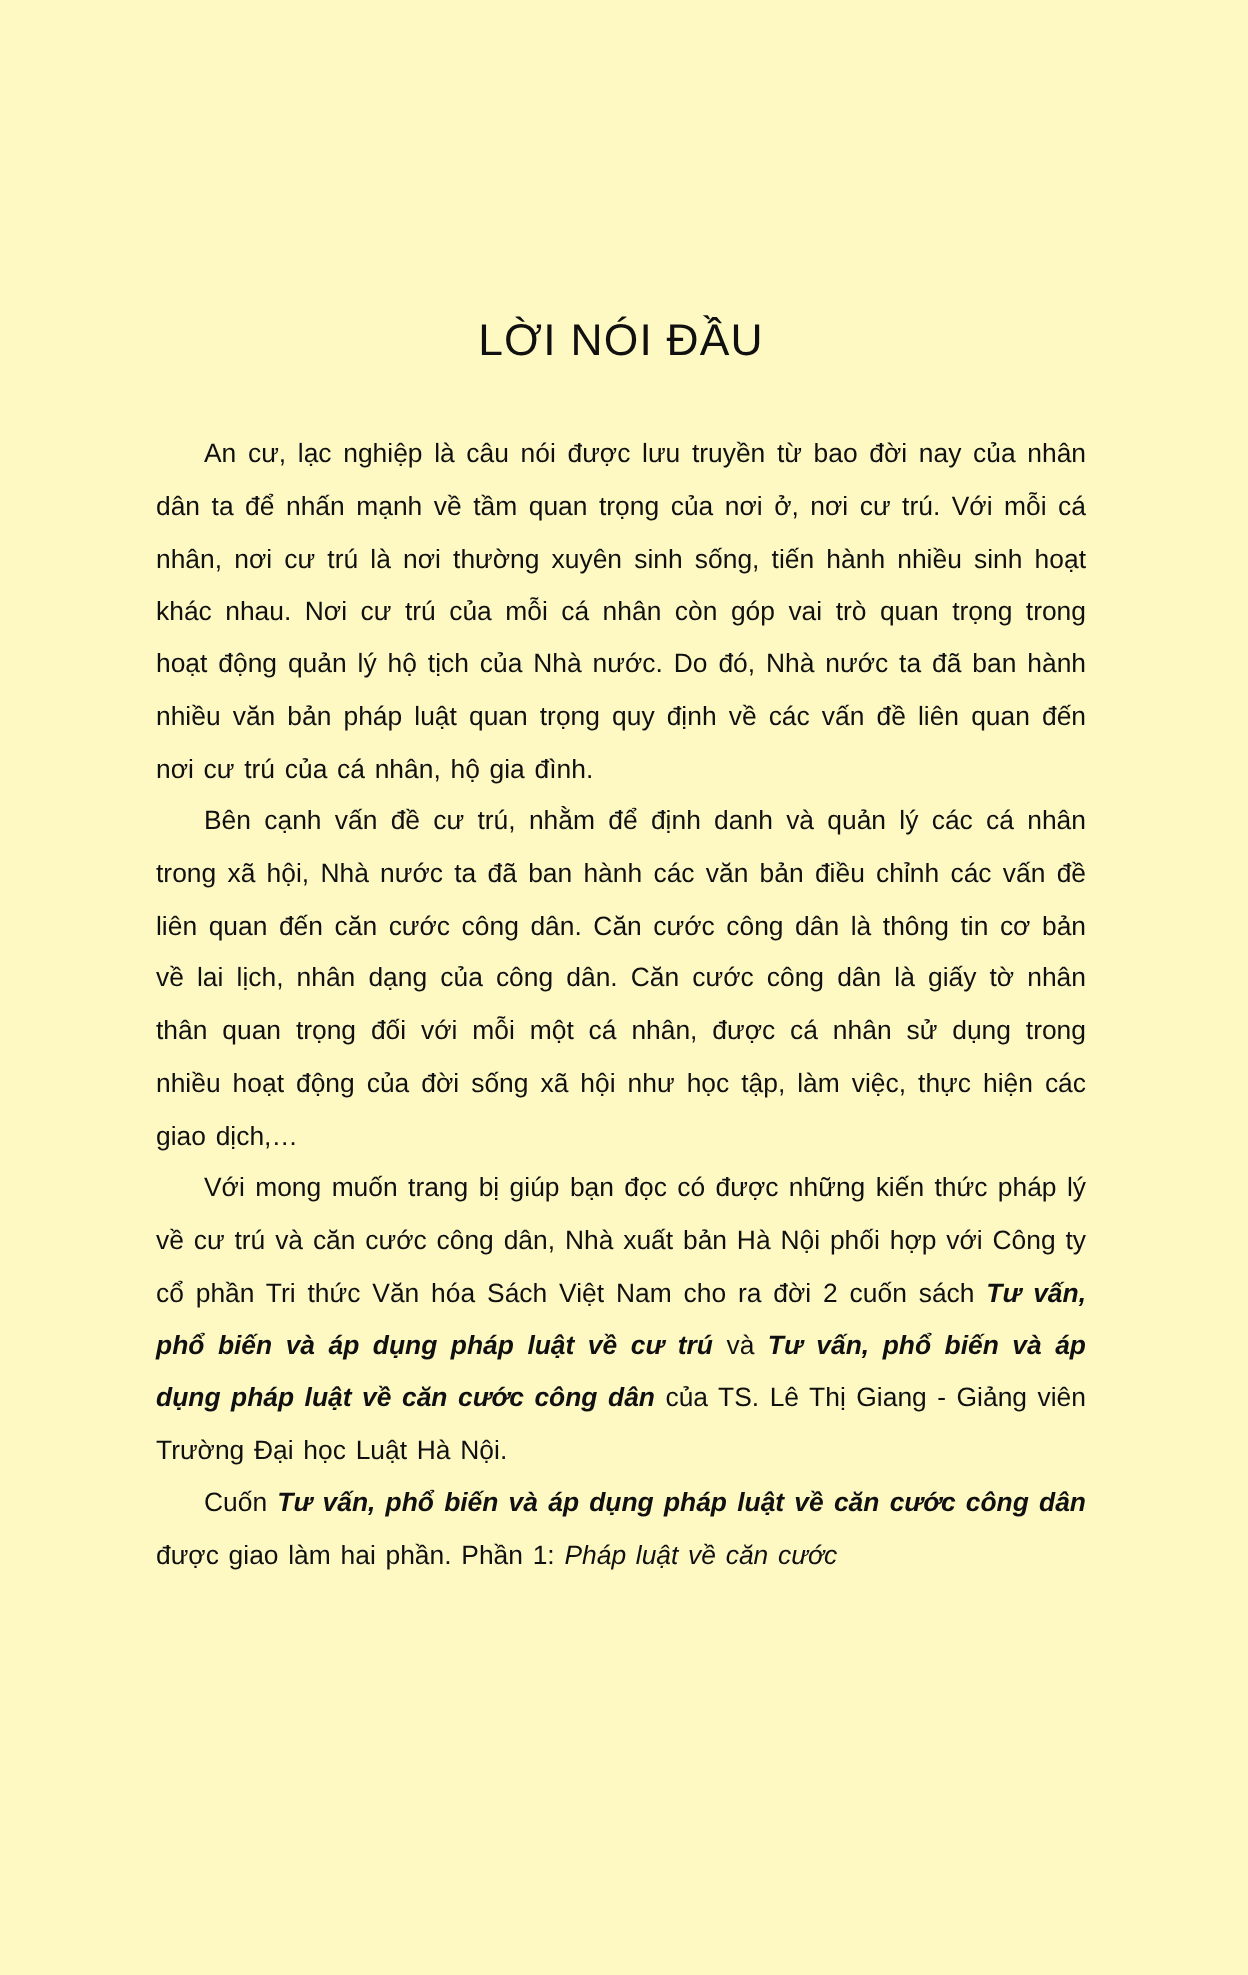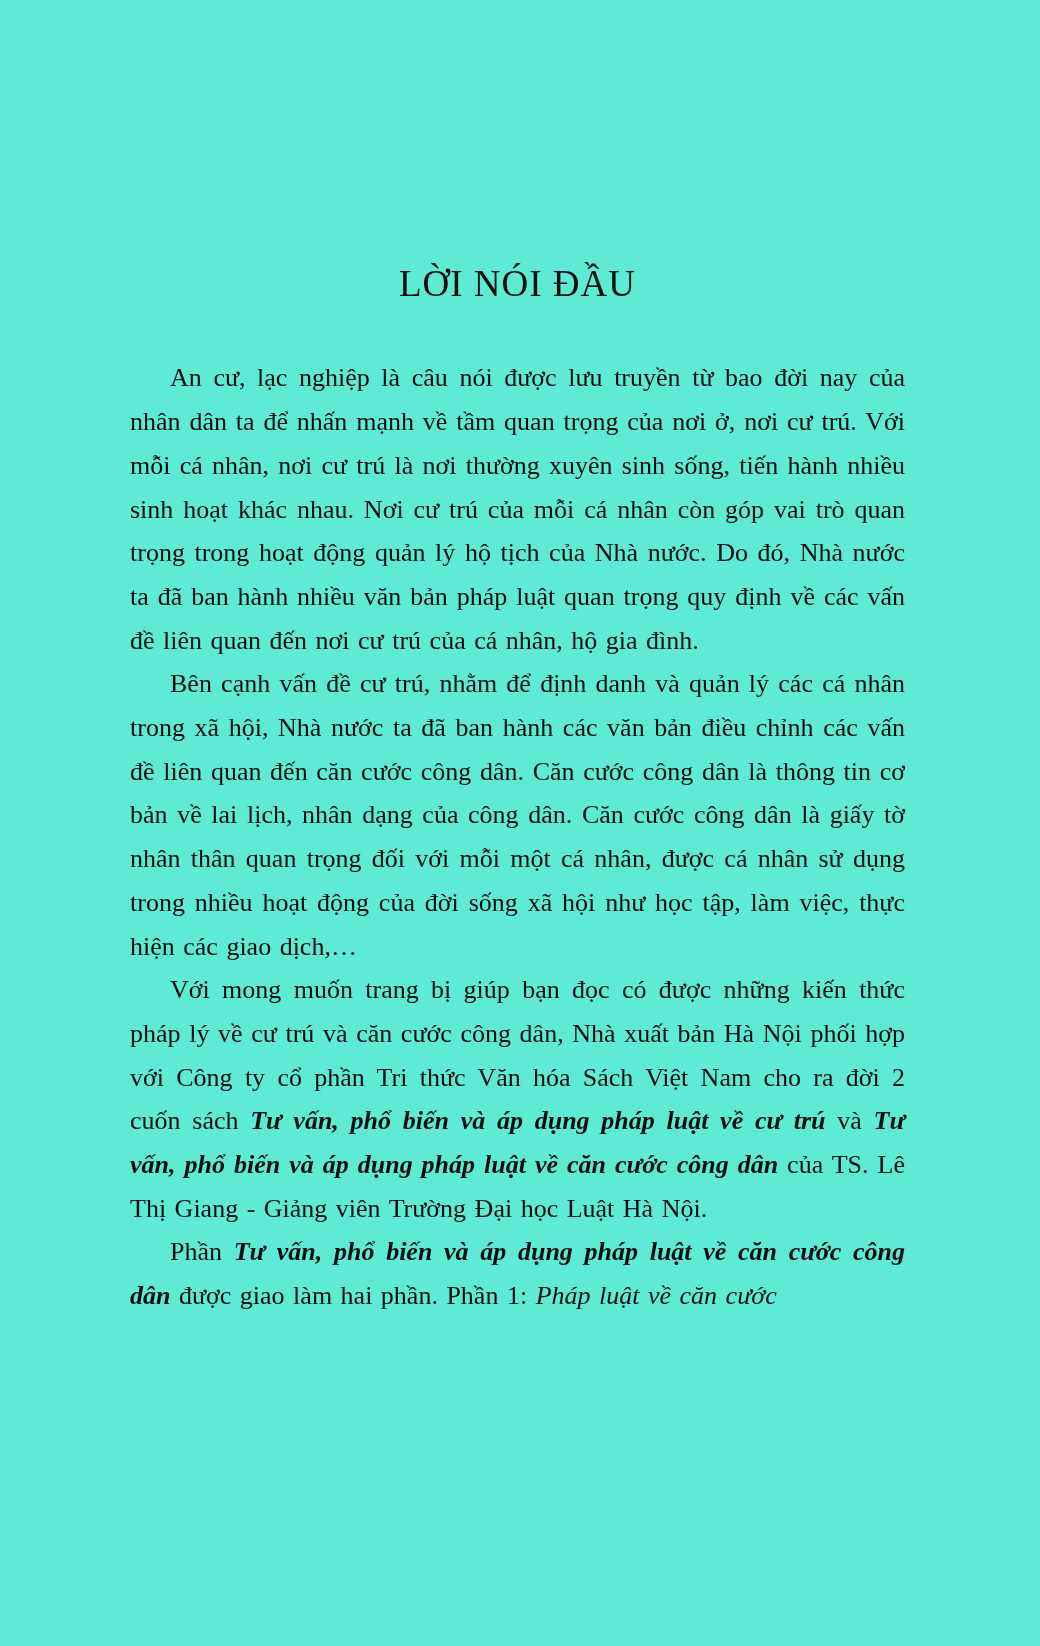--- a/index.html
+++ b/index.html
@@ -4,38 +4,38 @@
 <style>
   html, body {
     margin: 0;
     padding: 0;
     background: #ffffff;
   }
   .page {
     position: relative;
     width: 1040px;
     height: 1646px;
-    background: #5eead4;
+    background: #fef9c3;
     box-sizing: border-box;
     padding: 262px 135px 0 130px;
-    font-family: Liberation Serif, serif;
+    font-family: Liberation Sans, sans-serif;
     color: #101010;
     overflow: hidden;
   }
   .page-title {
     font-size: 37px;
     font-weight: normal;
     letter-spacing: 1px;
     text-align: center;
     line-height: 1.2;
     margin: 0 0 50px 0;
   }
   .content p {
     margin: 0;
-    font-size: 26px;
+    font-size: 22px;
     line-height: 43.7px;
     text-align: justify;
     text-indent: 40px;
     word-spacing: 2px;
   }
   .run-bold-italic {
     font-weight: bold;
     font-style: italic;
   }
   .run-italic {
@@ -44,15 +44,15 @@
 </style>
 </head>
 <body>
 
 <div class="page">
   <h1 class="page-title">LỜI NÓI ĐẦU</h1>
   <div class="content">
       <p><span>An cư, lạc nghiệp là câu nói được lưu truyền từ bao đời nay của nhân dân ta để nhấn mạnh về tầm quan trọng của nơi ở, nơi cư trú. Với mỗi cá nhân, nơi cư trú là nơi thường xuyên sinh sống, tiến hành nhiều sinh hoạt khác nhau. Nơi cư trú của mỗi cá nhân còn góp vai trò quan trọng trong hoạt động quản lý hộ tịch của Nhà nước. Do đó, Nhà nước ta đã ban hành nhiều văn bản pháp luật quan trọng quy định về các vấn đề liên quan đến nơi cư trú của cá nhân, hộ gia đình.</span></p>
       <p><span>Bên cạnh vấn đề cư trú, nhằm để định danh và quản lý các cá nhân trong xã hội, Nhà nước ta đã ban hành các văn bản điều chỉnh các vấn đề liên quan đến căn cước công dân. Căn cước công dân là thông tin cơ bản về lai lịch, nhân dạng của công dân. Căn cước công dân là giấy tờ nhân thân quan trọng đối với mỗi một cá nhân, được cá nhân sử dụng trong nhiều hoạt động của đời sống xã hội như học tập, làm việc, thực hiện các giao dịch,…</span></p>
       <p><span>Với mong muốn trang bị giúp bạn đọc có được những kiến thức pháp lý về cư trú và căn cước công dân, Nhà xuất bản Hà Nội phối hợp với Công ty cổ phần Tri thức Văn hóa Sách Việt Nam cho ra đời 2 cuốn sách </span><span class="run-bold-italic">Tư vấn, phổ biến và áp dụng pháp luật về cư trú</span><span> và </span><span class="run-bold-italic">Tư vấn, phổ biến và áp dụng pháp luật về căn cước công dân</span><span> của TS. Lê Thị Giang - Giảng viên Trường Đại học Luật Hà Nội.</span></p>
-      <p><span>Phần </span><span class="run-bold-italic">Tư vấn, phổ biến và áp dụng pháp luật về căn cước công dân</span><span> được giao làm hai phần. Phần 1: </span><span class="run-italic">Pháp luật về căn cước</span></p>
+      <p><span>Cuốn </span><span class="run-bold-italic">Tư vấn, phổ biến và áp dụng pháp luật về căn cước công dân</span><span> được giao làm hai phần. Phần 1: </span><span class="run-italic">Pháp luật về căn cước</span></p>
     </div>
 </div>
 
 </body></html>

